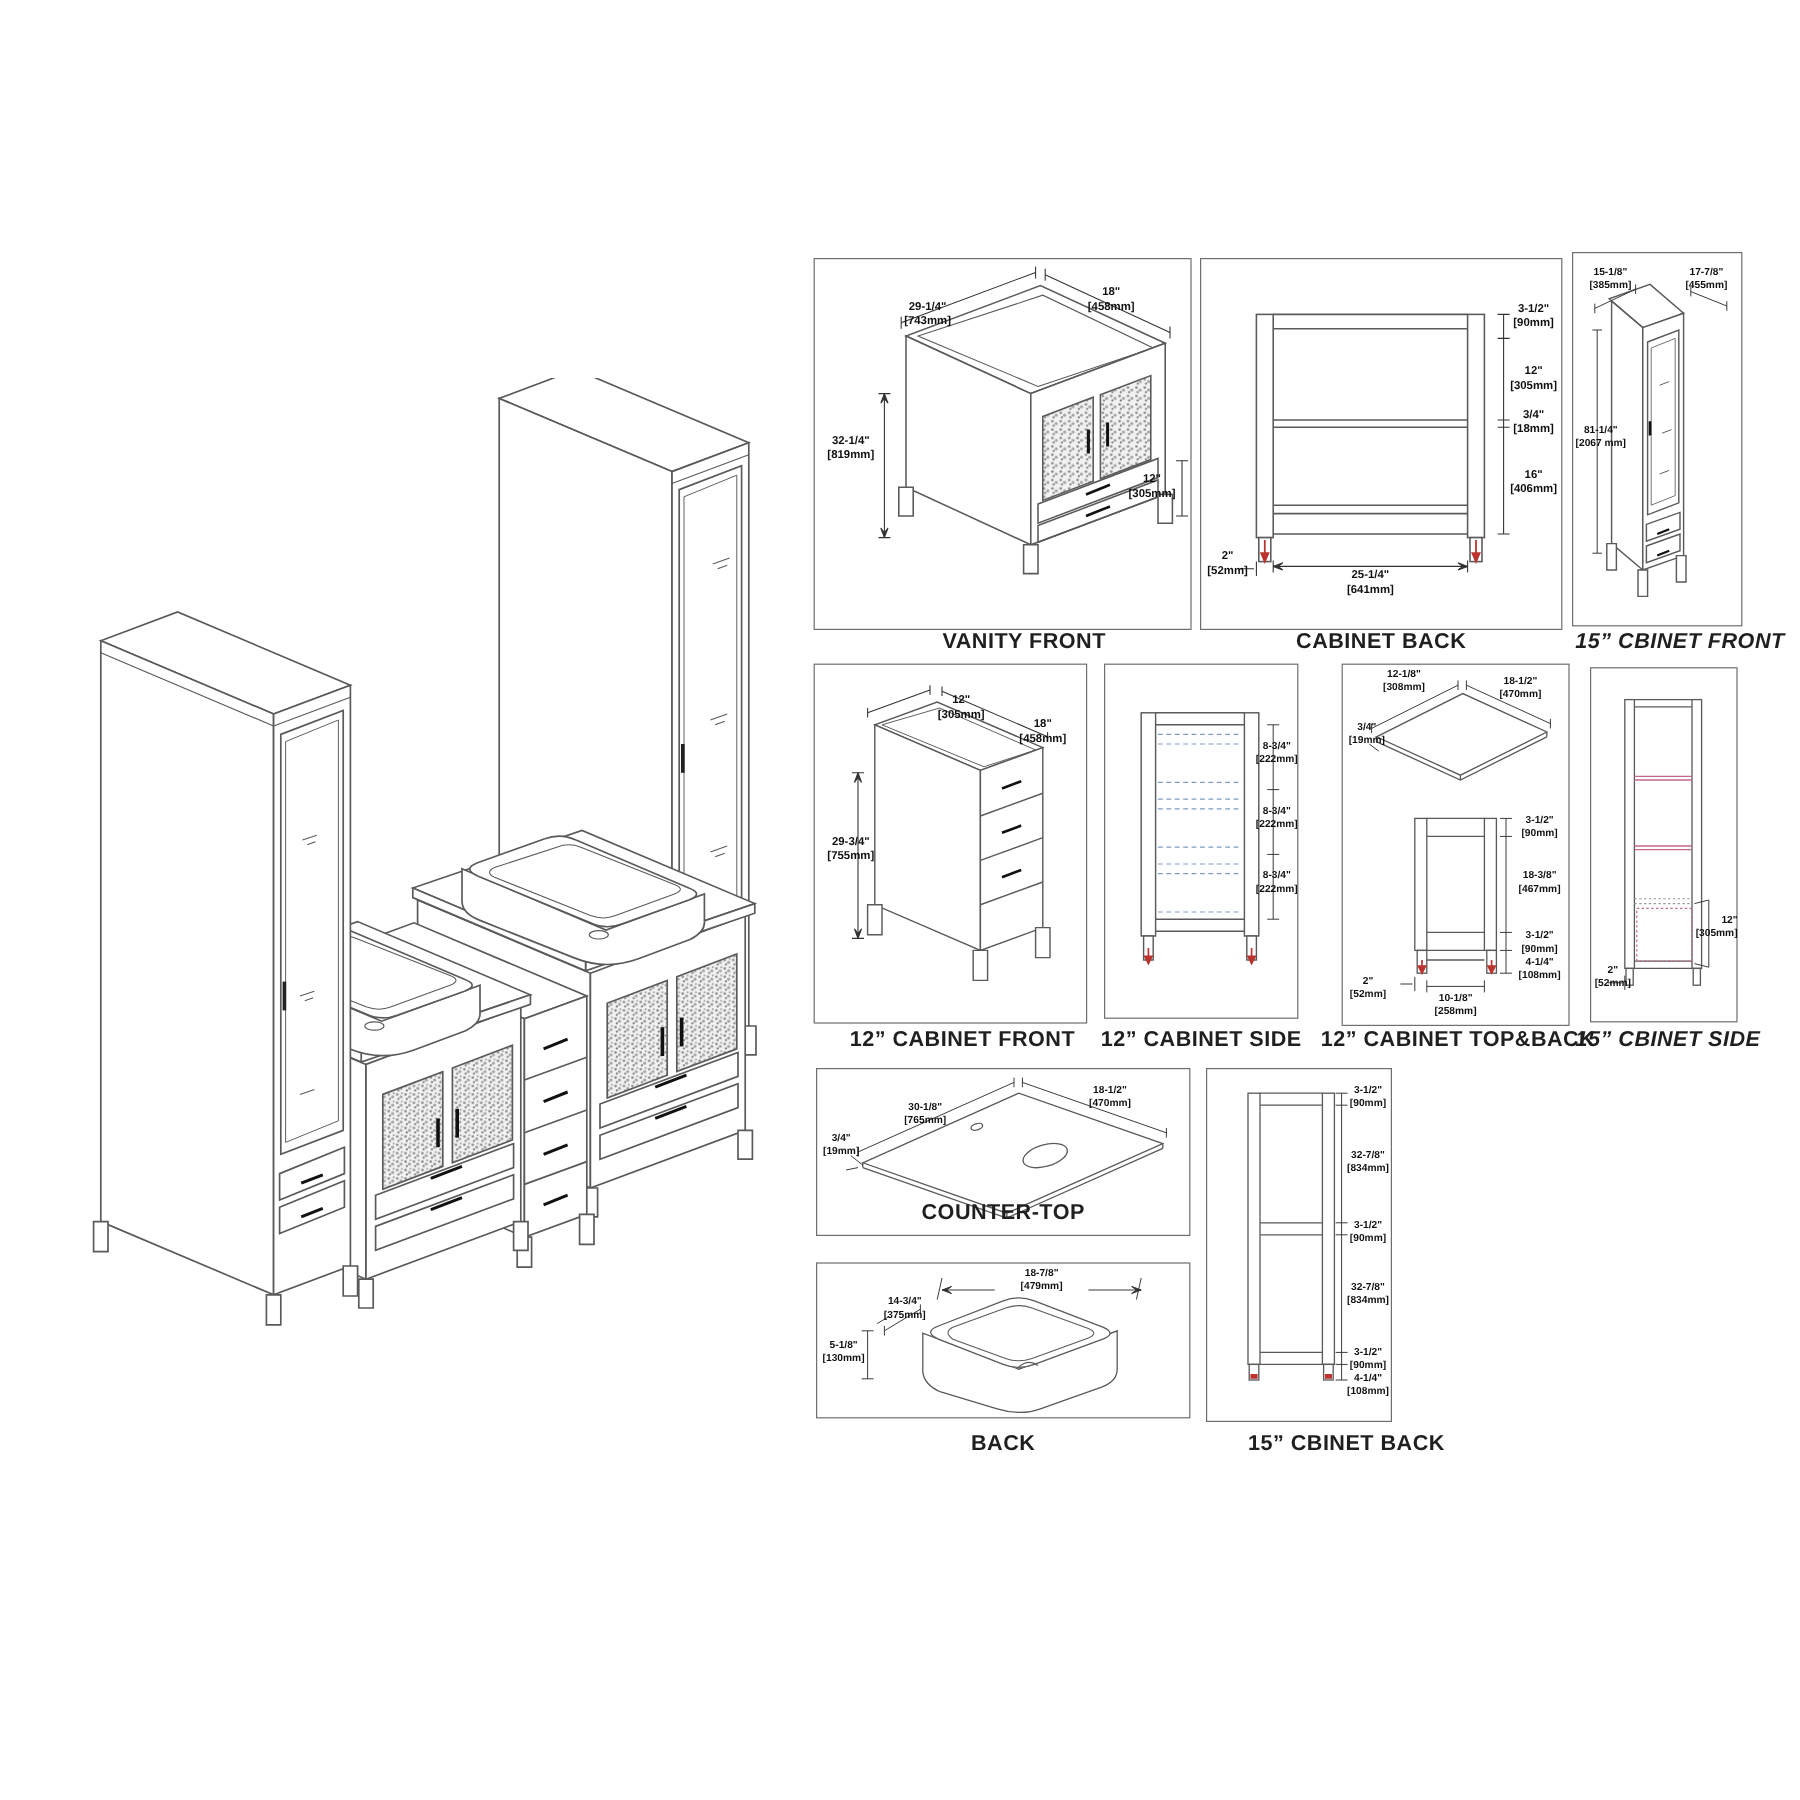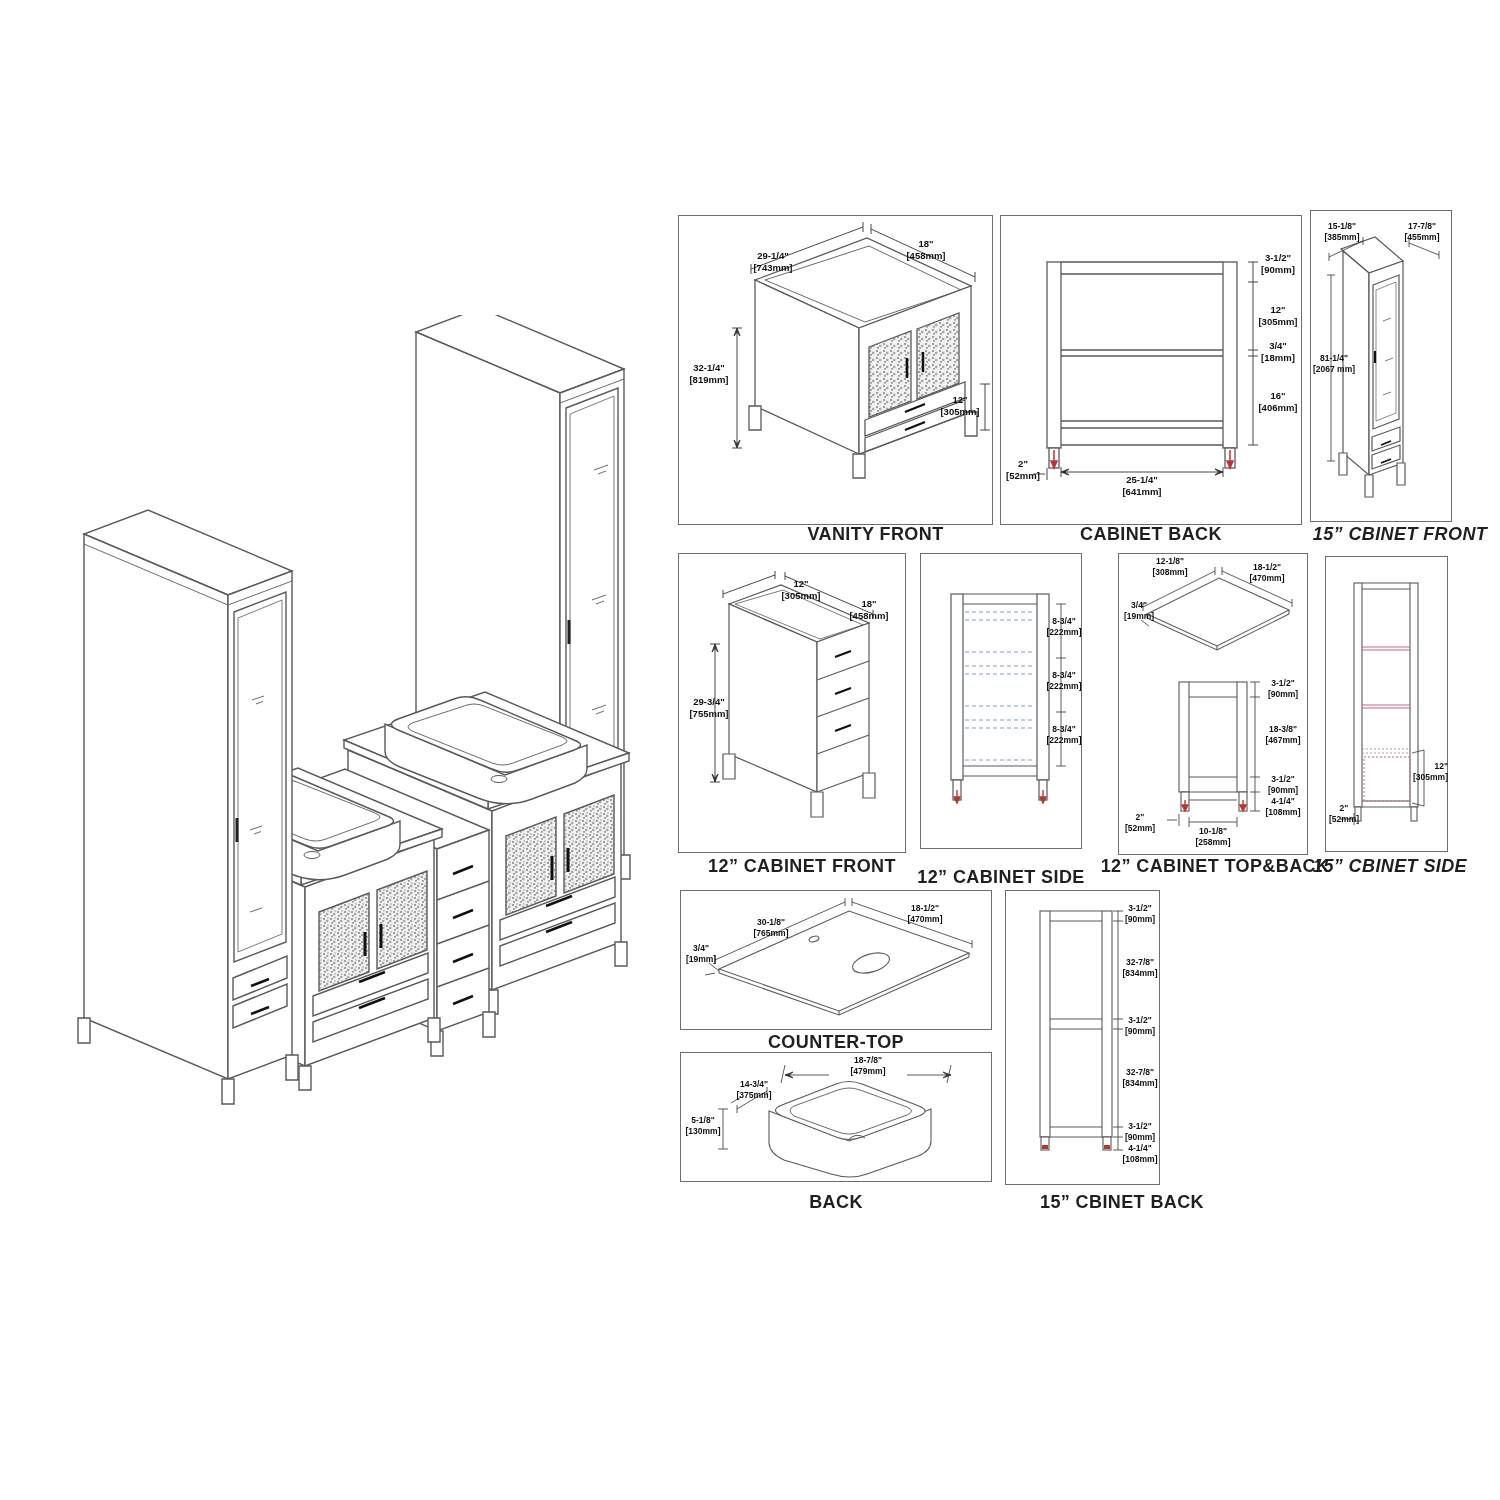--- a/index.html
+++ b/index.html
@@ -180,21 +180,21 @@
     </div>
     <div class="dim" style="left:4px;top:146px;width:52px;">
       <div>32-1/4"</div>
         <div>[819mm]</div>
     </div>
     <div class="dim" style="left:260px;top:178px;width:42px;">
       <div>12"</div>
         <div>[305mm]</div>
     </div>
   </div>
-  <div class="plabel" style="left:718px;top:524px;width:315px;">VANITY FRONT</div>
+  <div class="plabel" style="left:696px;top:524px;width:315px;">VANITY FRONT</div>
 
   <div class="panel" style="left:1000px;top:215px;width:302px;height:310px;">
     <svg width="302" height="310" viewBox="0 0 302 310">
       <g stroke="#5a5a5a" stroke-width="1.3" fill="none">
         <rect x="46" y="46" width="14" height="186" fill="#fff"></rect>
         <rect x="222" y="46" width="14" height="186" fill="#fff"></rect>
         <line x1="60" y1="46" x2="222" y2="46"></line>
         <line x1="60" y1="58" x2="222" y2="58"></line>
         <line x1="60" y1="134" x2="222" y2="134"></line>
         <line x1="60" y1="140" x2="222" y2="140"></line>
@@ -368,21 +368,21 @@
     </div>
     <div class="dim sm" style="left:124px;top:116px;width:38px;">
       <div>8-3/4"</div>
         <div>[222mm]</div>
     </div>
     <div class="dim sm" style="left:124px;top:170px;width:38px;">
       <div>8-3/4"</div>
         <div>[222mm]</div>
     </div>
   </div>
-  <div class="plabel" style="left:905px;top:856px;width:192px;margin-top:11px;">12” CABINET SIDE</div>
+  <div class="plabel" style="left:905px;top:856px;width:192px;">12” CABINET SIDE</div>
 
   <div class="panel" style="left:1118px;top:553px;width:190px;height:302px;">
     <svg width="190" height="302" viewBox="0 0 190 302">
       <g stroke="#5a5a5a" stroke-width="1.1" fill="#fff">
         <polygon points="28,60 100,24 170,56 98,92"></polygon>
         <path d="M28,64 L98,96 L170,60 M28,60 L28,64 M170,56 L170,60 M98,92 L98,96" fill="none"></path>
         <rect x="60" y="128" width="10" height="110" fill="#fff"></rect>
         <rect x="118" y="128" width="10" height="110" fill="#fff"></rect>
         <line x1="70" y1="128" x2="118" y2="128"></line>
         <line x1="70" y1="143" x2="118" y2="143"></line>
@@ -511,21 +511,21 @@
     </div>
     <div class="dim sm" style="left:212px;top:12px;width:64px;">
       <div>18-1/2"</div>
         <div>[470mm]</div>
     </div>
     <div class="dim sm" style="left:0px;top:52px;width:40px;">
       <div>3/4"</div>
         <div>[19mm]</div>
     </div>
   </div>
-  <div class="plabel" style="left:680px;top:1032px;width:312px;">COUNTER-TOP</div>
+  <div class="plabel" style="left:680px;top:1000px;width:312px;">COUNTER-TOP</div>
 
   <div class="panel" style="left:680px;top:1052px;width:312px;height:130px;">
     <svg width="312" height="130" viewBox="0 0 312 130">
       <g stroke="#5a5a5a" stroke-width="1.1" fill="#fff">
         <path d="M88,58 L88,90 Q89,101 103,107 L150,121 Q170,127 186,121 L237,103 Q250,98 250,88 L250,56 L168,88 Z"></path>
         <path d="M101,63 L155,84 Q168,89 181,84 L238,63 Q250,58 238,53 L181,31 Q168,26 155,31 L101,52 Q88,57 101,63 Z"></path>
         <path d="M113,63 L157,79 Q168,83 179,79 L226,62 Q235,58 226,54 L179,37 Q168,33 157,37 L113,53 Q105,57 113,63 Z" fill="none" stroke-width="0.9"></path>
         <path d="M168,86 q8,-7 16,-1" fill="none" stroke-width="1"></path>
       </g>
       <g stroke="#333" stroke-width="0.8" fill="none">

